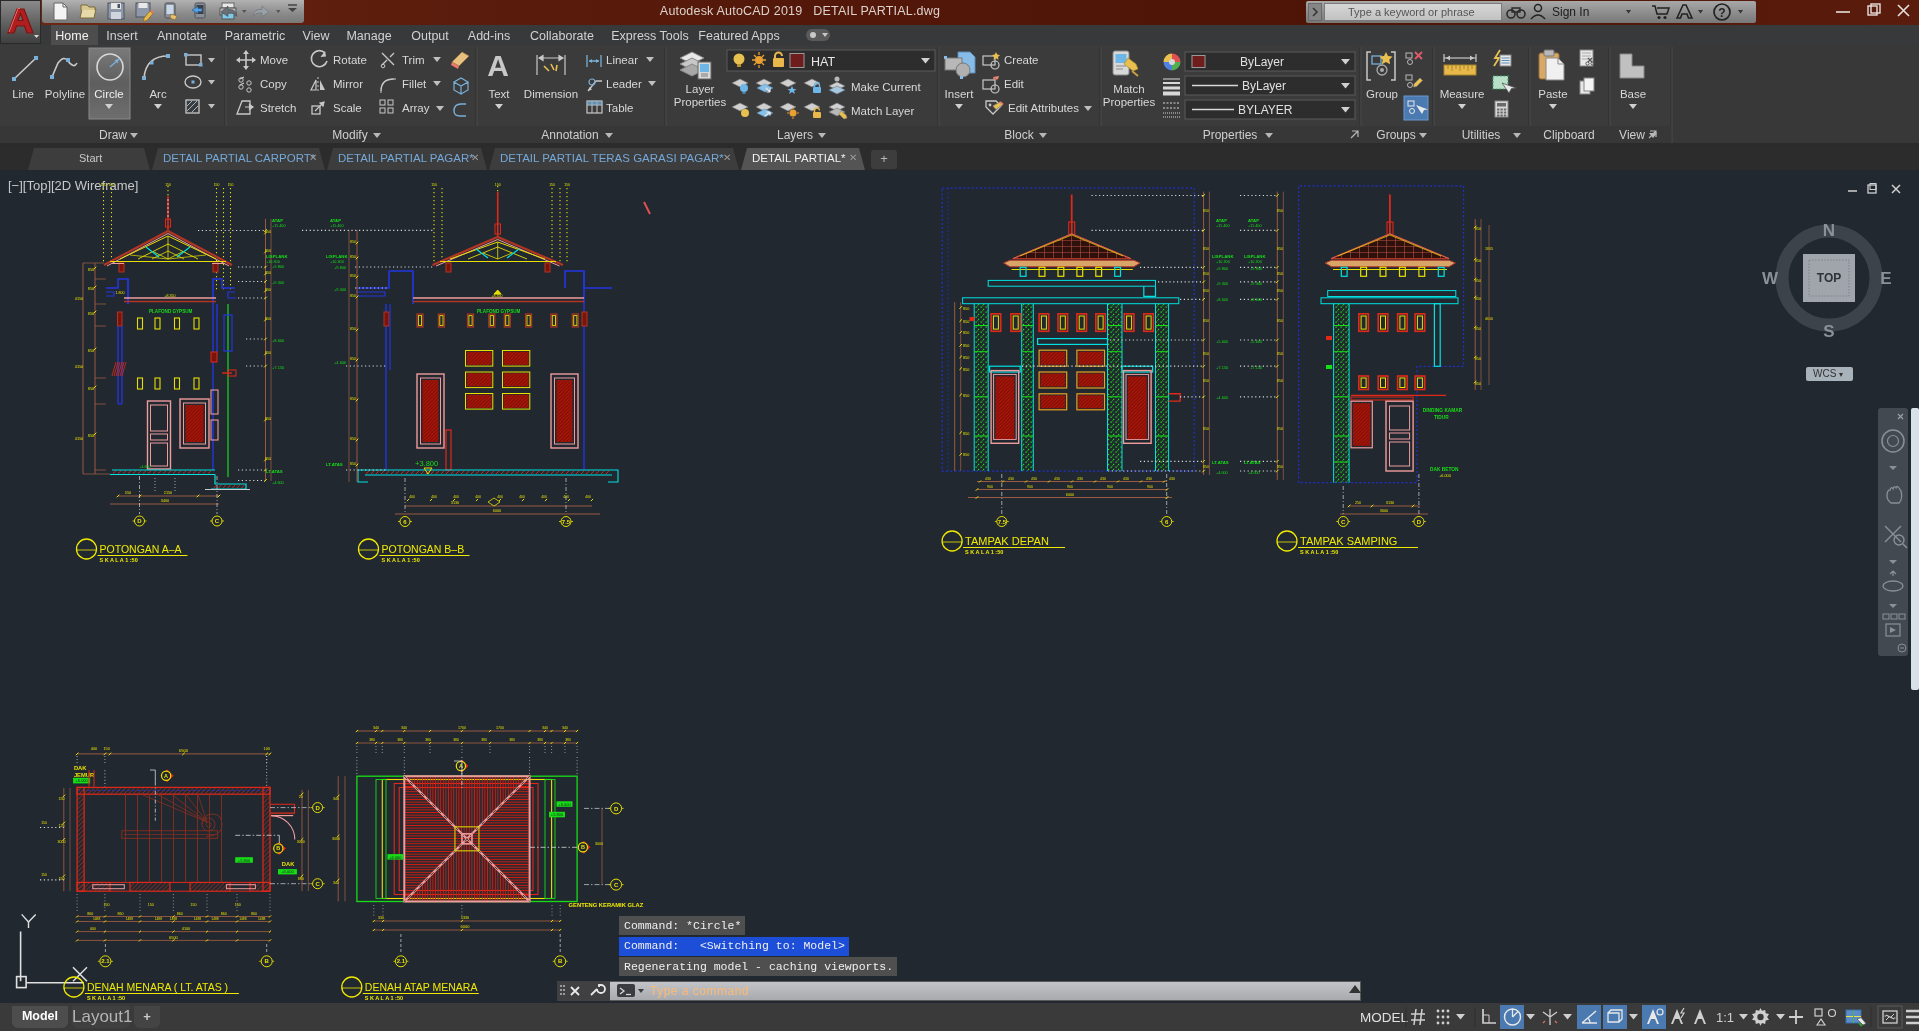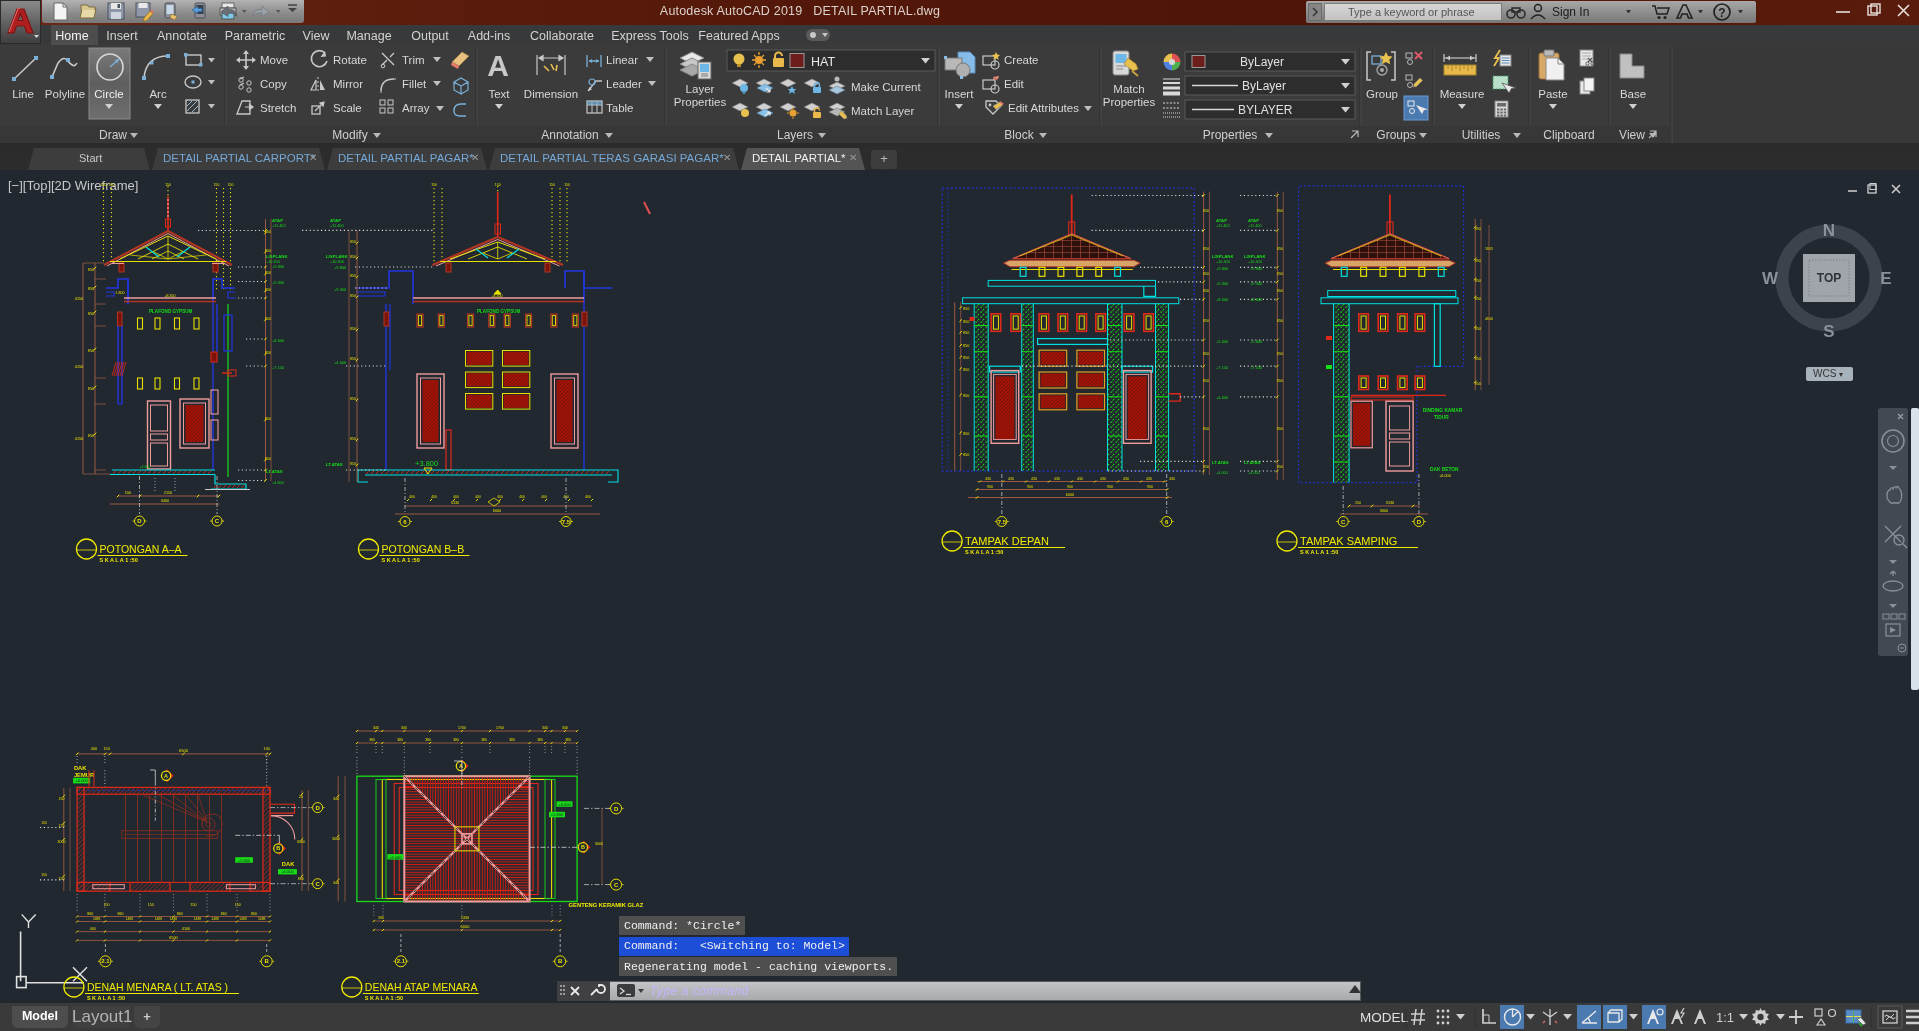--- a/index.html
+++ b/index.html
@@ -616,21 +616,21 @@
       </g>
       <path d="M14 6 l8 8 M22 6 l-8 8" stroke="#e8e8e8" stroke-width="1.8"></path>
       <path d="M34 14 l6 -6 M40 8 a4 4 0 1 0 4 -4 l-2 0 0 2" fill="none" stroke="#e8e8e8" stroke-width="1.8"></path>
     </svg>
     <svg width="30" height="20" style="position:absolute;left:615px;top:981px" xmlns="http://www.w3.org/2000/svg">
       <rect x="2" y="3" width="18" height="13" rx="2" fill="#3a3c40"></rect>
       <path d="M5 7 l4 3 l-4 3" stroke="#d8d8d8" stroke-width="1.3" fill="none"></path>
       <path d="M11 13.5 h5" stroke="#d8d8d8" stroke-width="1.3"></path>
       <path d="M23 8 l6 0 l-3 4 z" fill="#3a3c40"></path>
     </svg>
-    <div class="abs" style="left:650px;top:984px;font-size:12px;font-style:italic;color:#c4b5fd;letter-spacing:0.5px">Type a command</div>
+    <div class="abs" style="left:650px;top:984px;font-size:12px;color:#fdba74;letter-spacing:0.5px">Type a command</div>
     <div class="abs" style="left:1349px;top:985px;width:0;height:0;border-left:6px solid transparent;border-right:6px solid transparent;border-bottom:8px solid #333"></div>
     <div class="abs" style="left:0;top:1003px;width:1919px;height:28px;background:#3a3a3a"></div>
     <div class="abs" style="left:12px;top:1006px;width:56px;height:22px;background:#4d4d4d;border-radius:0 0 6px 6px;color:#fff;font-weight:bold;font-size:12.5px;text-align:center;line-height:21px">Model</div>
     <div class="abs" style="left:72px;top:1006px;width:58px;height:22px;background:#404040;border-radius:0 0 6px 6px;color:#b4b4b4;font-size:17px;text-align:left;line-height:21px">Layout1</div>
     <div class="abs" style="left:134px;top:1006px;width:26px;height:22px;background:#444;border-radius:0 0 6px 6px;color:#ccc;font-size:13px;font-weight:bold;text-align:center;line-height:21px">+</div>
     <svg width="640" height="26" style="position:absolute;left:1356px;top:1004px" xmlns="http://www.w3.org/2000/svg">
       <text x="4" y="18" font-size="13.5" fill="#e0e0e0" font-family="Liberation Sans,sans-serif">MODEL</text>
       <line x1="50" y1="3" x2="50" y2="23" stroke="#2e2e2e"></line>
       <g transform="translate(55,5)" stroke="#cfcfcf" stroke-width="1.5" fill="none">
         <path d="M5 0 L3 16 M11 0 L9 16 M0 5 H14 M0 11 H14"></path>

